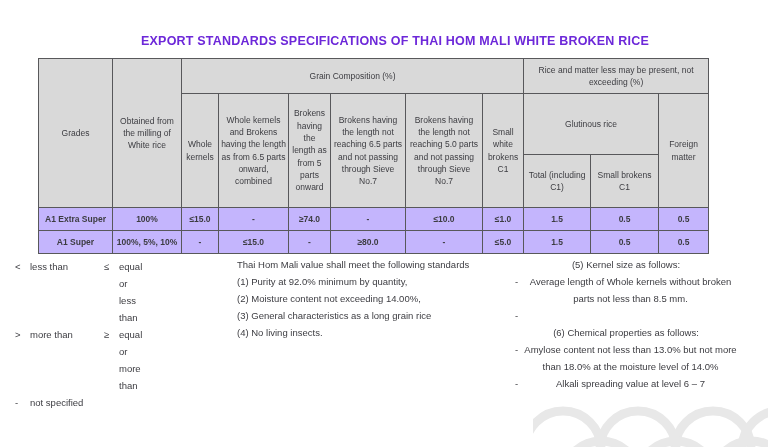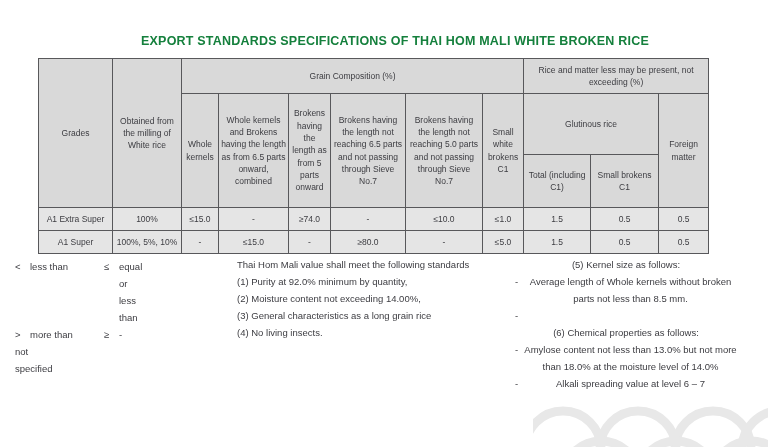--- a/index.html
+++ b/index.html
@@ -3,36 +3,36 @@
 <meta charset="utf-8">
 <style>
   html,body { margin:0; padding:0; background:#ffffff; }
   .page {
     position:relative; width:768px; height:447px; background:#ffffff;
     font-family:"Liberation Sans", sans-serif; color:#3c3c41; overflow:hidden;
   }
   .title {
     position:absolute; top:34px; left:0; width:768px; padding-left:22px;
     box-sizing:border-box; text-align:center;
-    font-size:12.5px; font-weight:bold; color:#15803d; letter-spacing:0.2px;
+    font-size:12.5px; font-weight:bold; color:#6d28d9; letter-spacing:0.2px;
   }
   table.spec {
     position:absolute; left:38px; top:58px; width:670px;
     border-collapse:collapse; table-layout:fixed;
     font-size:8.5px; color:#3c3c41;
   }
   table.spec th, table.spec td {
     border:1px solid #58585b; text-align:center; vertical-align:middle;
     padding:1px 2px; font-weight:normal; line-height:1.45; word-wrap:break-word;
   }
   table.spec thead th { background:#d9d9d9; }
   tr.hrow-a th { height:32px; }
   tr.hrow-b th { height:58px; }
   tr.hrow-c th { height:50px; }
-  tr.drow td { height:20px; background:#e5e5e5; }
+  tr.drow td { height:20px; background:#c4b5fd;font-weight:bold; }
   .footnotes { position:absolute; top:0; left:0; font-size:9.5px; color:#3c3c41; }
   .legend-col { position:absolute; left:15px; top:258px; line-height:17px; }
   .legend-grid { display:grid; grid-template-columns:15px 74px 15px auto; }
   .standards-col { position:absolute; left:237px; top:256px; line-height:17px; width:250px; }
   .notes-col { position:absolute; left:492px; top:256px; line-height:17px; width:268px;text-align:center; }
   .bullet { display:flex; }
   .bullet .dash { width:13px; padding-left:18px; flex:0 0 auto; }
   .bullet .btext { width:215px; }
   .watermark { position:absolute; right:0; bottom:0; pointer-events:none; }
 </style>
@@ -113,20 +113,21 @@
 
     <div class="legend-col">
       <div class="legend-grid">
         <span>&lt;</span>
         <span>less than</span>
         <span>≤</span>
         <span>equal or less than</span>
         <span>&gt;</span>
         <span>more than</span>
         <span>≥</span>
+        <span>equal or more than</span>
         <span>-</span>
         <span>not specified</span>
         <span></span>
         <span></span>
       </div>
     </div>
 
     <div class="standards-col">
       <div>Thai Hom Mali value shall meet the following standards</div>
       <div>(1) Purity at 92.0% minimum by quantity,</div>

